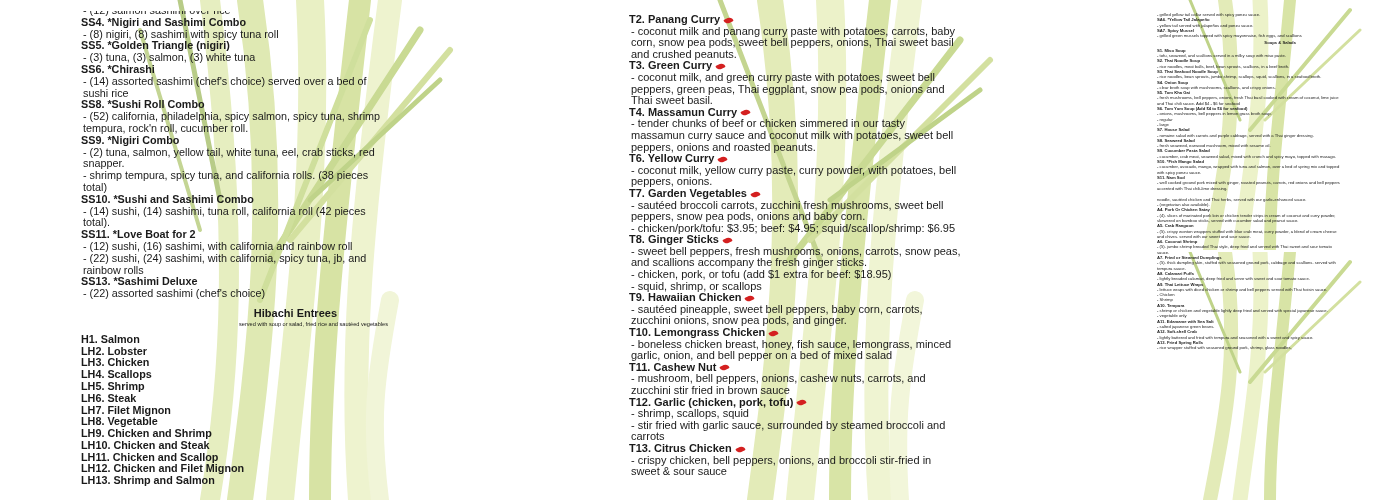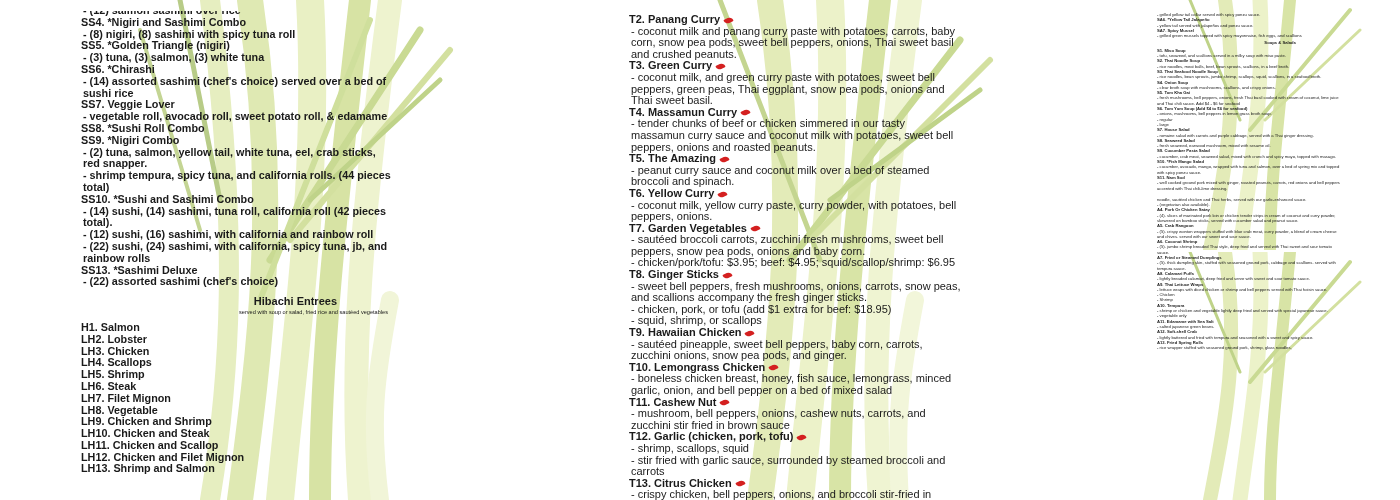--- a/index.html
+++ b/index.html
@@ -13,21 +13,21 @@
   .page { position: absolute; top: 11px; overflow: hidden; margin-left: 41px; }
   .col-left { left: 0; width: 350px; height: 500px; }
   .col-mid { left: 580px; width: 340px; height: 500px; }
   .col-right { left: 1110px; width: 190px; height: 500px; }
 
   .content { position: relative; z-index: 2; }
 
   
   .col-left .content { padding-left: 40px; font-size: 10.8px; line-height: 11.8px; }
   .col-left .item-title { font-weight: bold; }
-  .col-left .item-desc { padding-left: 2px; font-weight: bold; }
+  .col-left .item-desc { padding-left: 2px; }
   .col-left .section-head { text-align: right; font-weight: bold; font-size: 11px; margin-top: 8px; padding-right: 54px; }
   .col-left .section-sub { text-align: right; font-size: 5.6px; line-height: 8px; padding-right: 3px; margin-bottom: 6px; }
   .col-left .hib-item { font-weight: bold; line-height: 11.8px; }
 
   
   .col-mid .content { padding-left: 8px; font-size: 11px; line-height: 11.6px; padding-top: 3px; }
   .col-mid .item-title { font-weight: bold; }
   .col-mid .item-desc { padding-left: 2px; }
   .chili { display: inline-block; width: 9px; height: 5px; background: #d42020; border-radius: 1px 5px 1px 5px; transform: rotate(-25deg); margin-left: 4px; vertical-align: middle; }
 
@@ -110,36 +110,34 @@
         </div>
         <div class="menu-item">
           <div class="item-title"><span>SS5. *Golden Triangle (nigiri)</span></div>
           <div class="item-desc">- (3) tuna, (3) salmon, (3) white tuna</div>
         </div>
         <div class="menu-item">
           <div class="item-title"><span>SS6. *Chirashi</span></div>
           <div class="item-desc">- (14) assorted sashimi (chef's choice) served over a bed of sushi rice</div>
         </div>
         <div class="menu-item">
-          <div class="item-title"><span>SS7. Veggie Lover</span></div>
-          <div class="item-desc">- vegetable roll, avocado roll, sweet potato roll, &amp; edamame</div>
-        </div>
-        <div class="menu-item">
           <div class="item-title"><span>SS8. *Sushi Roll Combo</span></div>
+          <div class="item-desc">- (52) california, philadelphia, spicy salmon, spicy tuna, shrimp tempura, rock'n roll, cucumber roll.</div>
         </div>
         <div class="menu-item">
           <div class="item-title"><span>SS9. *Nigiri Combo</span></div>
           <div class="item-desc">- (2) tuna, salmon, yellow tail, white tuna, eel, crab sticks, red snapper.</div>
-          <div class="item-desc">- shrimp tempura, spicy tuna, and california rolls. (44 pieces total)</div>
+          <div class="item-desc">- shrimp tempura, spicy tuna, and california rolls. (38 pieces total)</div>
         </div>
         <div class="menu-item">
           <div class="item-title"><span>SS10. *Sushi and Sashimi Combo</span></div>
           <div class="item-desc">- (14) sushi, (14) sashimi, tuna roll, california roll (42 pieces total).</div>
         </div>
         <div class="menu-item">
+          <div class="item-title"><span>SS11. *Love Boat for 2</span></div>
           <div class="item-desc">- (12) sushi, (16) sashimi, with california and rainbow roll</div>
         </div>
         <div class="menu-item">
           <div class="item-desc">- (22) sushi, (24) sashimi, with california, spicy tuna, jb, and rainbow rolls</div>
         </div>
         <div class="menu-item">
           <div class="item-title"><span>SS13. *Sashimi Deluxe</span></div>
           <div class="item-desc">- (22) assorted sashimi (chef's choice)</div>
         </div>
       </div>
@@ -171,24 +169,20 @@
       </div>
       <div class="menu-item">
         <div class="item-title"><span>T3. Green Curry</span><span class="chili"></span></div>
         <div class="item-desc">- coconut milk, and green curry paste with potatoes, sweet bell peppers, green peas, Thai eggplant, snow pea pods, onions and Thai sweet basil.</div>
       </div>
       <div class="menu-item">
         <div class="item-title"><span>T4. Massamun Curry</span><span class="chili"></span></div>
         <div class="item-desc">- tender chunks of beef or chicken simmered in our tasty massamun curry sauce and coconut milk with potatoes, sweet bell peppers, onions and roasted peanuts.</div>
       </div>
       <div class="menu-item">
-        <div class="item-title"><span>T5. The Amazing</span><span class="chili"></span></div>
-        <div class="item-desc">- peanut curry sauce and coconut milk over a bed of steamed broccoli and spinach.</div>
-      </div>
-      <div class="menu-item">
         <div class="item-title"><span>T6. Yellow Curry</span><span class="chili"></span></div>
         <div class="item-desc">- coconut milk, yellow curry paste, curry powder, with potatoes, bell peppers, onions.</div>
       </div>
       <div class="menu-item">
         <div class="item-title"><span>T7. Garden Vegetables</span><span class="chili"></span></div>
         <div class="item-desc">- sautéed broccoli carrots, zucchini fresh mushrooms, sweet bell peppers, snow pea pods, onions and baby corn.</div>
         <div class="item-desc">- chicken/pork/tofu: $3.95;  beef: $4.95;  squid/scallop/shrimp: $6.95</div>
       </div>
       <div class="menu-item">
         <div class="item-title"><span>T8. Ginger Sticks</span><span class="chili"></span></div>

